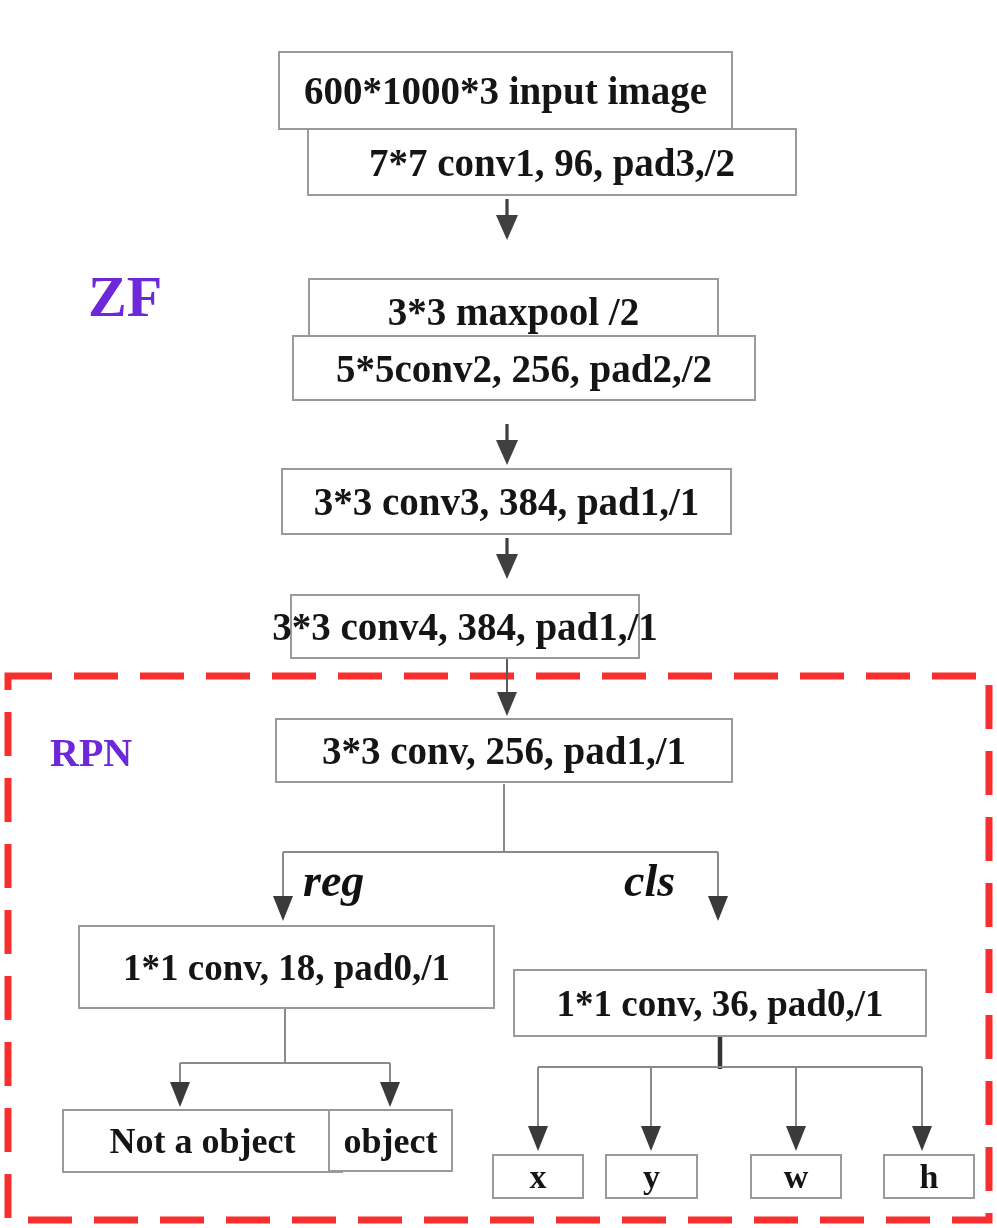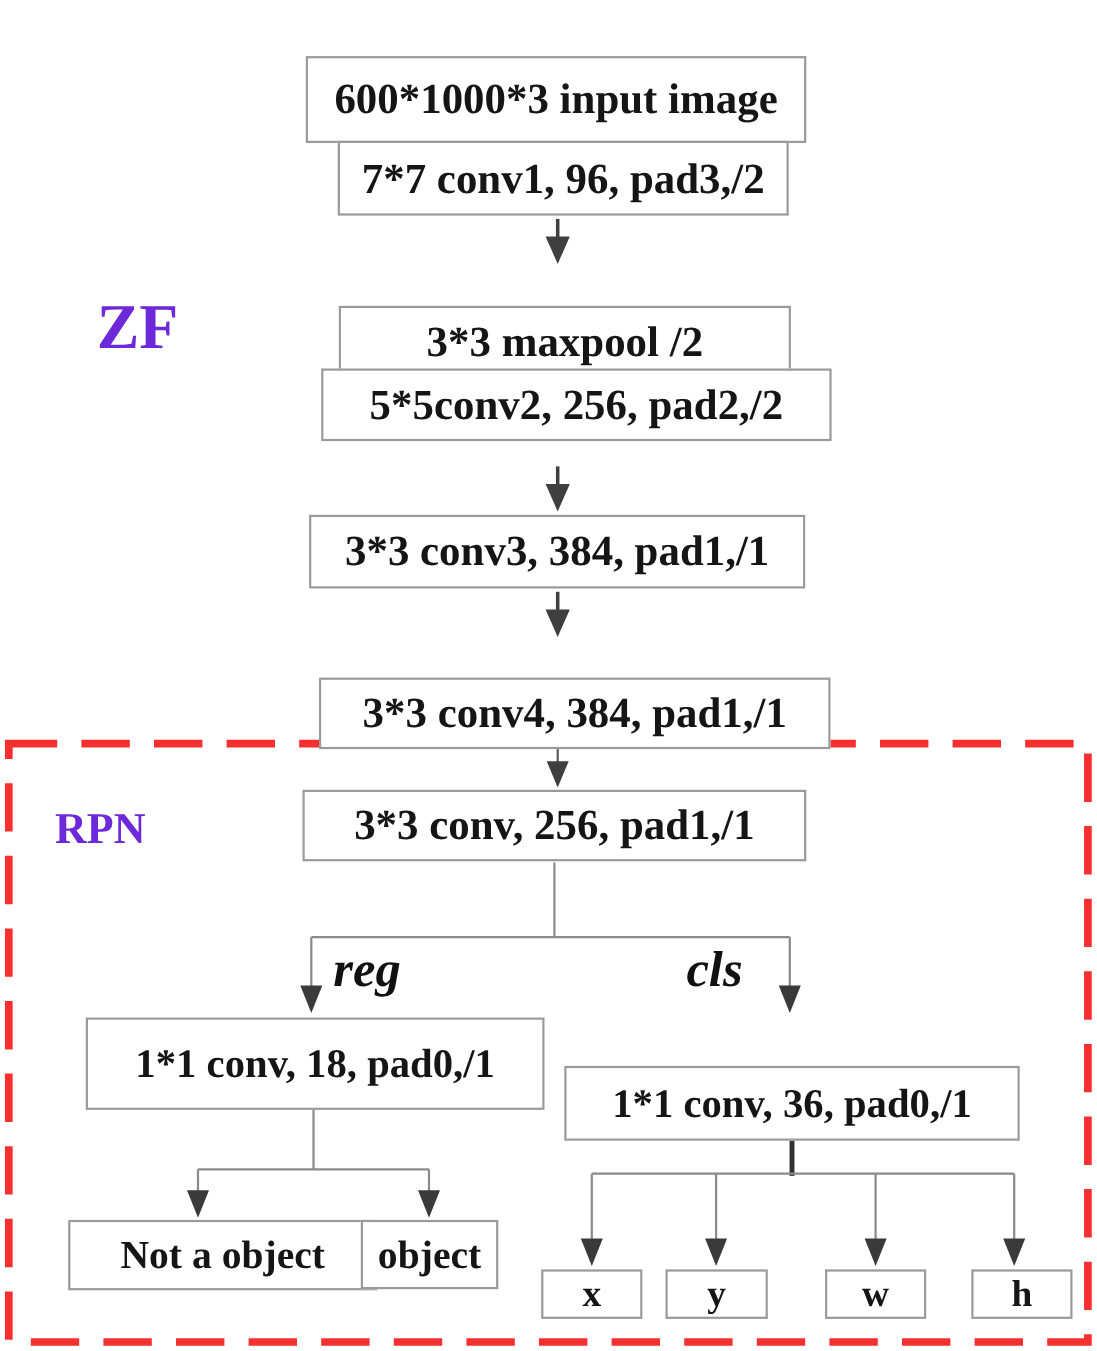--- a/index.html
+++ b/index.html
@@ -22,25 +22,25 @@
     position:absolute; z-index:2; font-weight:bold; font-style:italic;
     color:#111111; font-size:46px; line-height:1; white-space:nowrap;
   }
   
   .fs-main { font-size:39px; }
   .fs-conv11 { font-size:37px; }
   .fs-out { font-size:36px; }
   .fs-small { font-size:34px; }
 
   #box-input   { left:278px; top:3px;    width:455px; height:79px;margin-top:48px; }
-  #box-conv1   { left:307px; top:128px;  width:410px; height:68px; }
+  #box-conv1   { left:307px; top:128px;  width:490px; height:68px; }
   #box-maxpool { left:308px; top:242px;  width:411px; height:66px;margin-top:36px; }
   #box-conv2   { left:292px; top:335px;  width:464px; height:66px; }
   #box-conv3   { left:281px; top:468px;  width:451px; height:67px;font-family:Liberation Serif, serif; }
-  #box-conv4   { left:290px; top:616px;  width:465px; height:65px; }
+  #box-conv4   { left:290px; top:594px;  width:350px; height:65px; }
   #box-rpnconv { left:275px; top:718px;  width:458px; height:65px; }
   #box-regconv { left:78px;  top:925px;  width:417px; height:84px; }
   #box-clsconv { left:513px; top:969px;  width:414px; height:68px; }
   #box-notobj  { left:62px;  top:1109px; width:281px; height:64px; }
   #box-obj     { left:328px; top:1109px; width:125px; height:63px; }
   #box-x       { left:492px; top:1154px; width:92px;  height:45px; }
   #box-y       { left:605px; top:1154px; width:93px;  height:45px; }
   #box-w       { left:750px; top:1154px; width:92px;  height:45px; }
   #box-h       { left:883px; top:1154px; width:92px;  height:45px; }
 

